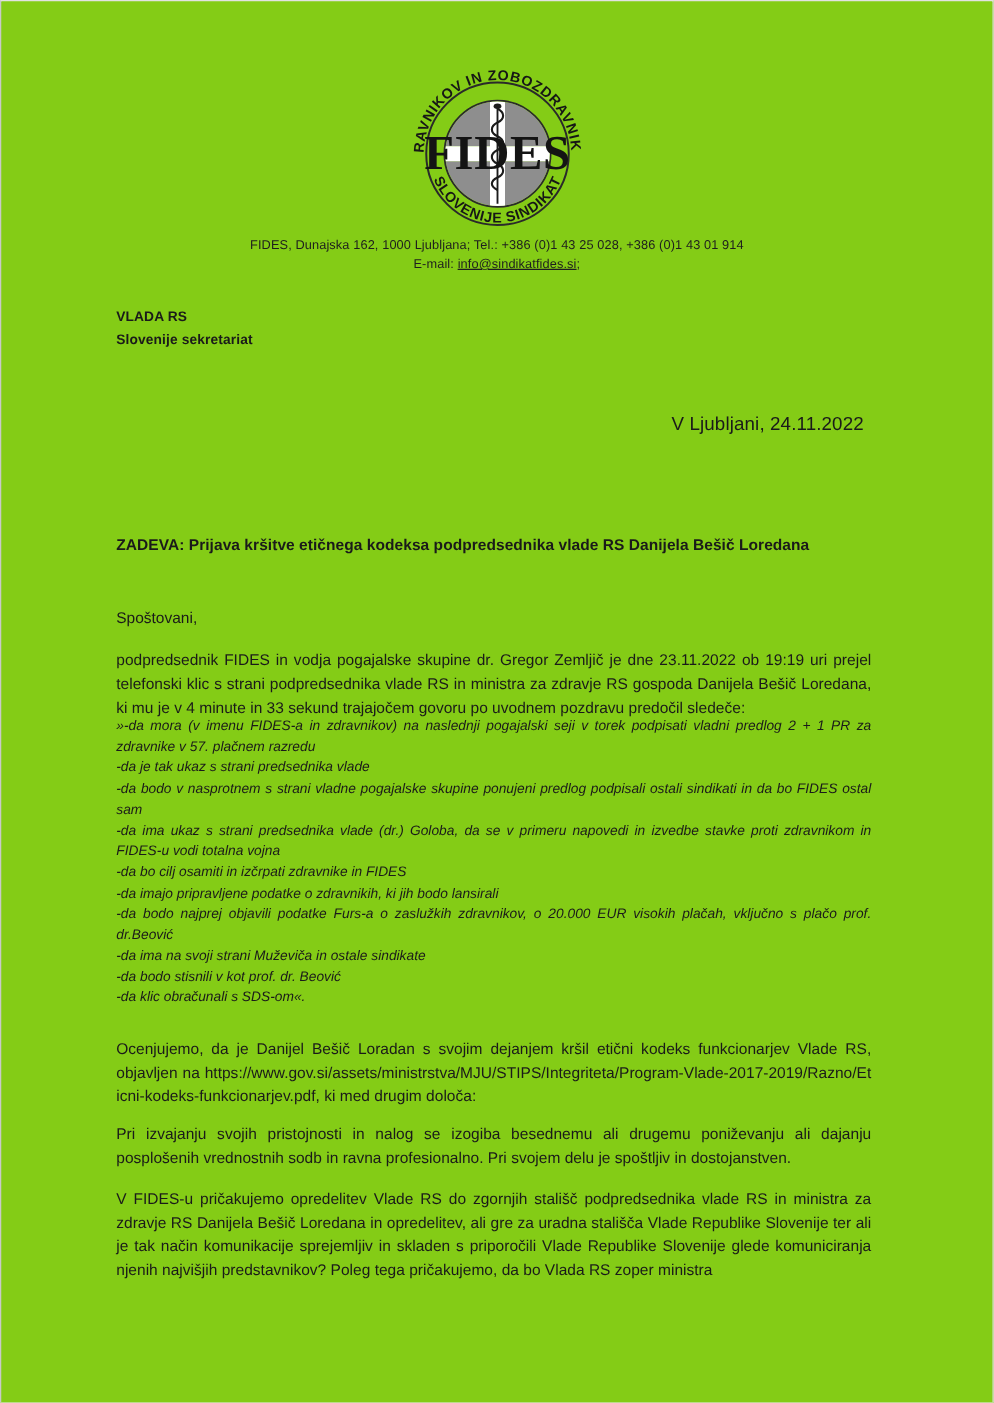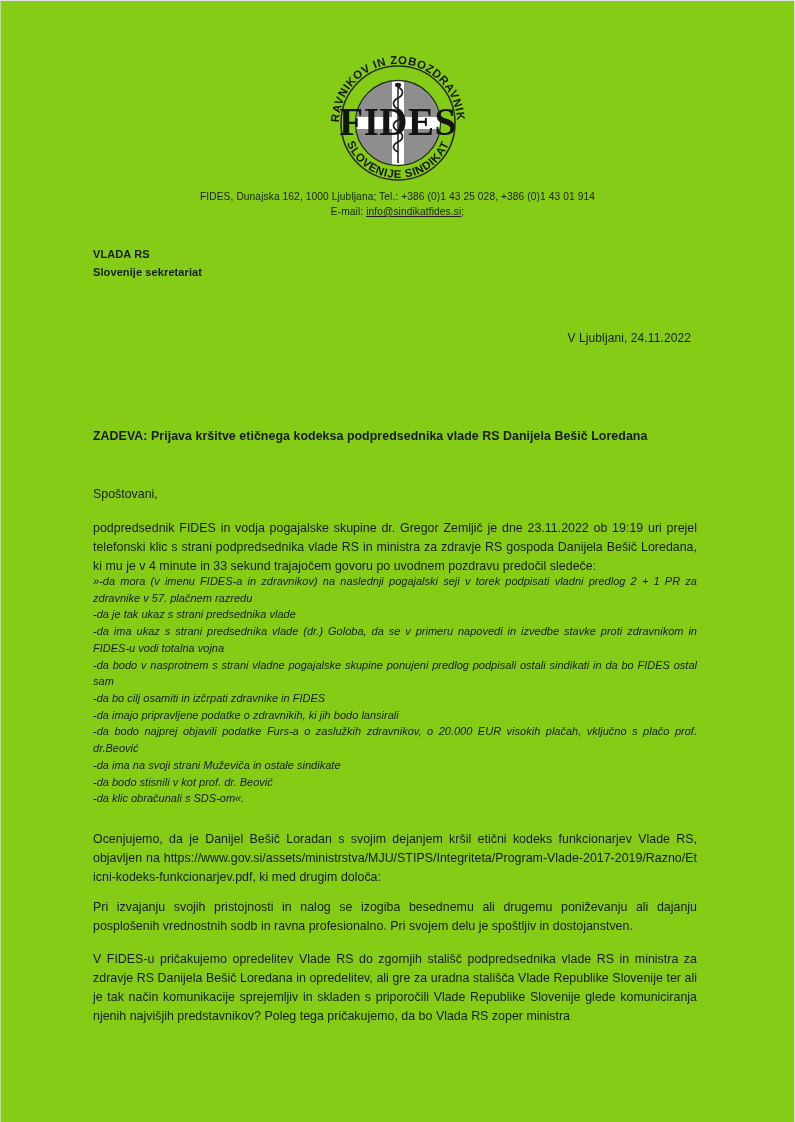--- a/index.html
+++ b/index.html
@@ -66,21 +66,21 @@
     letter-spacing: 0.1px;
   }
   .place-date {
     position: absolute;
     top: 330px;
     left: 0;
     width: 604px;
     text-align: right;
     padding-right: 6px;
     box-sizing: border-box;
-    font-size: 12px;
+    font-size: 15px;
     letter-spacing: 0.1px;
   }
   .subject {
     position: absolute;
     top: 428px;
     left: 0;
     font-size: 12.4px;
     font-weight: bold;
     letter-spacing: 0.05px;
     white-space: nowrap;
@@ -207,22 +207,22 @@
       <span>Prijava kršitve etičnega kodeksa podpredsednika vlade RS Danijela Bešič Loredana</span>
     </div>
 
     <div class="salutation">Spoštovani,</div>
 
     <div class="para para-intro">podpredsednik FIDES in vodja pogajalske skupine dr. Gregor Zemljič je dne 23.11.2022 ob 19:19 uri prejel telefonski klic s strani podpredsednika vlade RS in ministra za zdravje RS gospoda Danijela Bešič Loredana, ki mu je  v 4 minute in 33 sekund trajajočem govoru po uvodnem pozdravu predočil sledeče:</div>
 
     <div class="quote-list">
       <div class="qitem">»-da mora (v imenu FIDES-a in zdravnikov) na naslednji pogajalski seji v torek podpisati vladni predlog 2 + 1 PR za zdravnike v 57. plačnem razredu</div>
       <div class="qitem nowrapish">-da je tak ukaz s strani predsednika vlade</div>
+      <div class="qitem">-da bodo v nasprotnem s strani vladne pogajalske skupine ponujeni predlog podpisali ostali sindikati in da bo FIDES ostal sam</div>
       <div class="qitem">-da ima ukaz s strani predsednika vlade (dr.) Goloba, da se v primeru napovedi in izvedbe stavke proti zdravnikom in FIDES-u vodi totalna vojna</div>
-      <div class="qitem">-da bodo v nasprotnem s strani vladne pogajalske skupine ponujeni predlog podpisali ostali sindikati in da bo FIDES ostal sam</div>
       <div class="qitem nowrapish">-da bo cilj osamiti in izčrpati zdravnike in FIDES</div>
       <div class="qitem nowrapish">-da imajo pripravljene podatke o zdravnikih, ki jih bodo lansirali</div>
       <div class="qitem">-da bodo najprej objavili podatke Furs-a o zaslužkih zdravnikov, o 20.000 EUR visokih plačah, vključno s plačo prof. dr.Beović</div>
       <div class="qitem nowrapish">-da ima na svoji strani Muževiča in ostale sindikate</div>
       <div class="qitem nowrapish">-da bodo stisnili v kot prof. dr. Beović</div>
       <div class="qitem nowrapish">-da klic obračunali s SDS-om«.</div>
     </div>
 
     <div class="para para-assess"><span>Ocenjujemo, da je Danijel Bešič Loradan s svojim dejanjem kršil etični kodeks funkcionarjev Vlade RS, objavljen  na  </span><span class="url-link">https://www.gov.si/assets/ministrstva/MJU/STIPS/Integriteta/Program-Vlade-2017-2019/Razno/Eticni-kodeks-funkcionarjev.pdf</span><span>, ki med drugim določa:</span></div>
 

